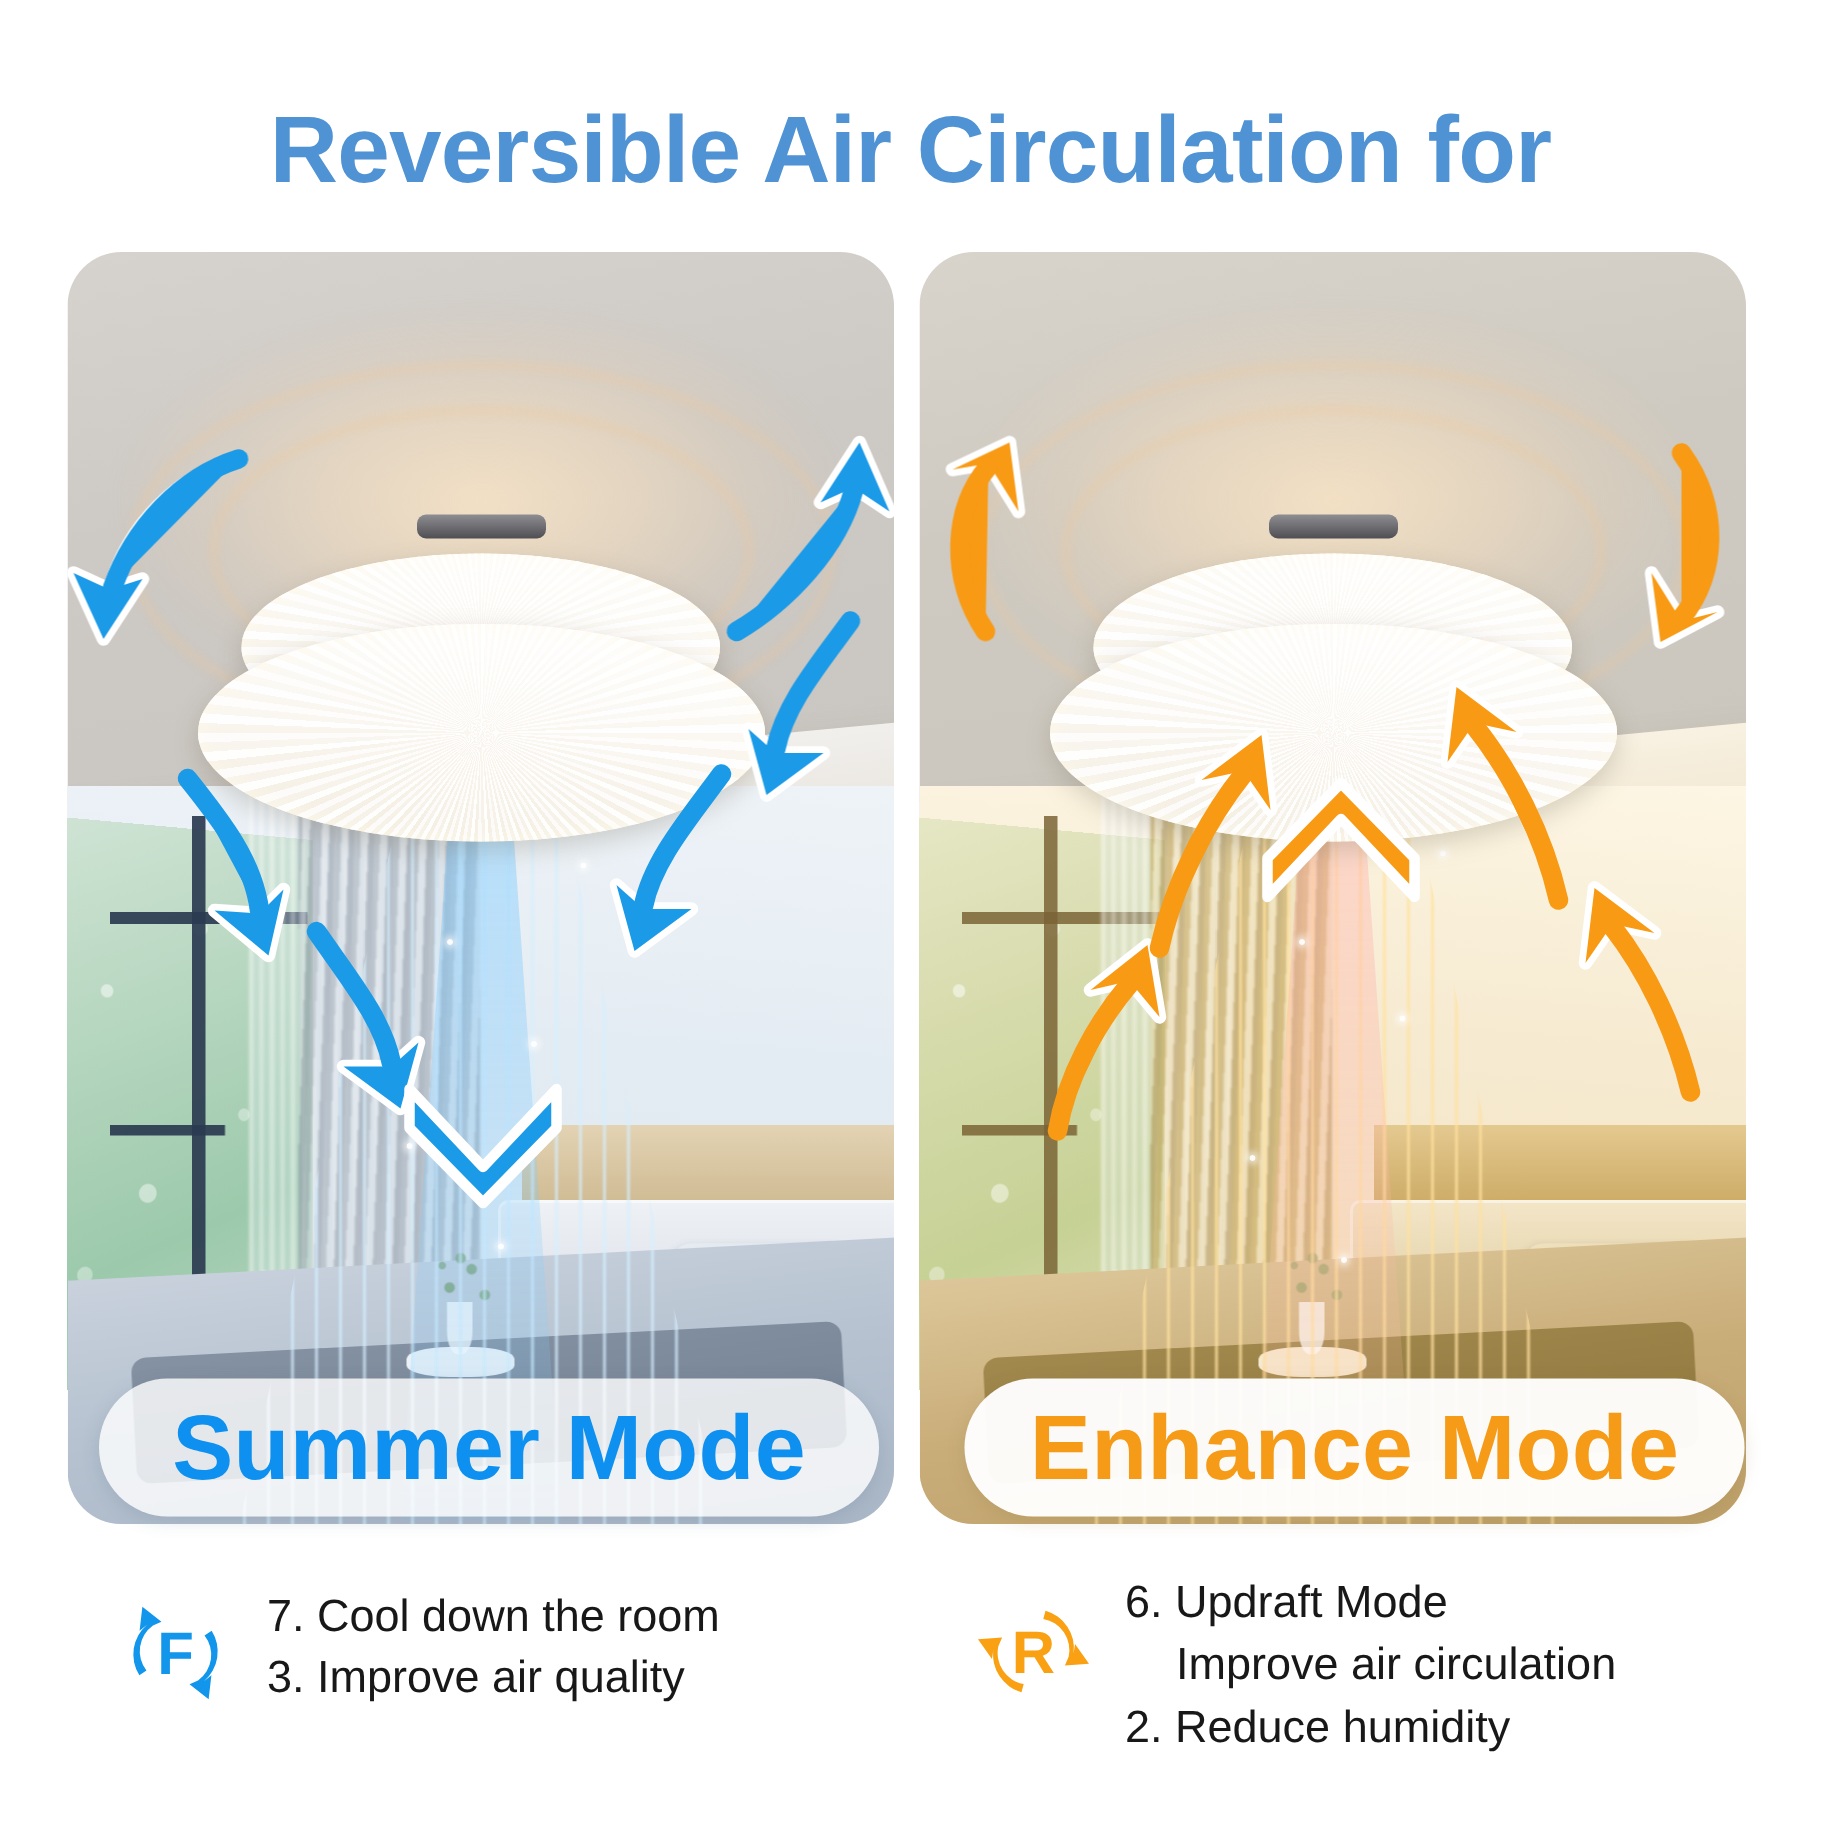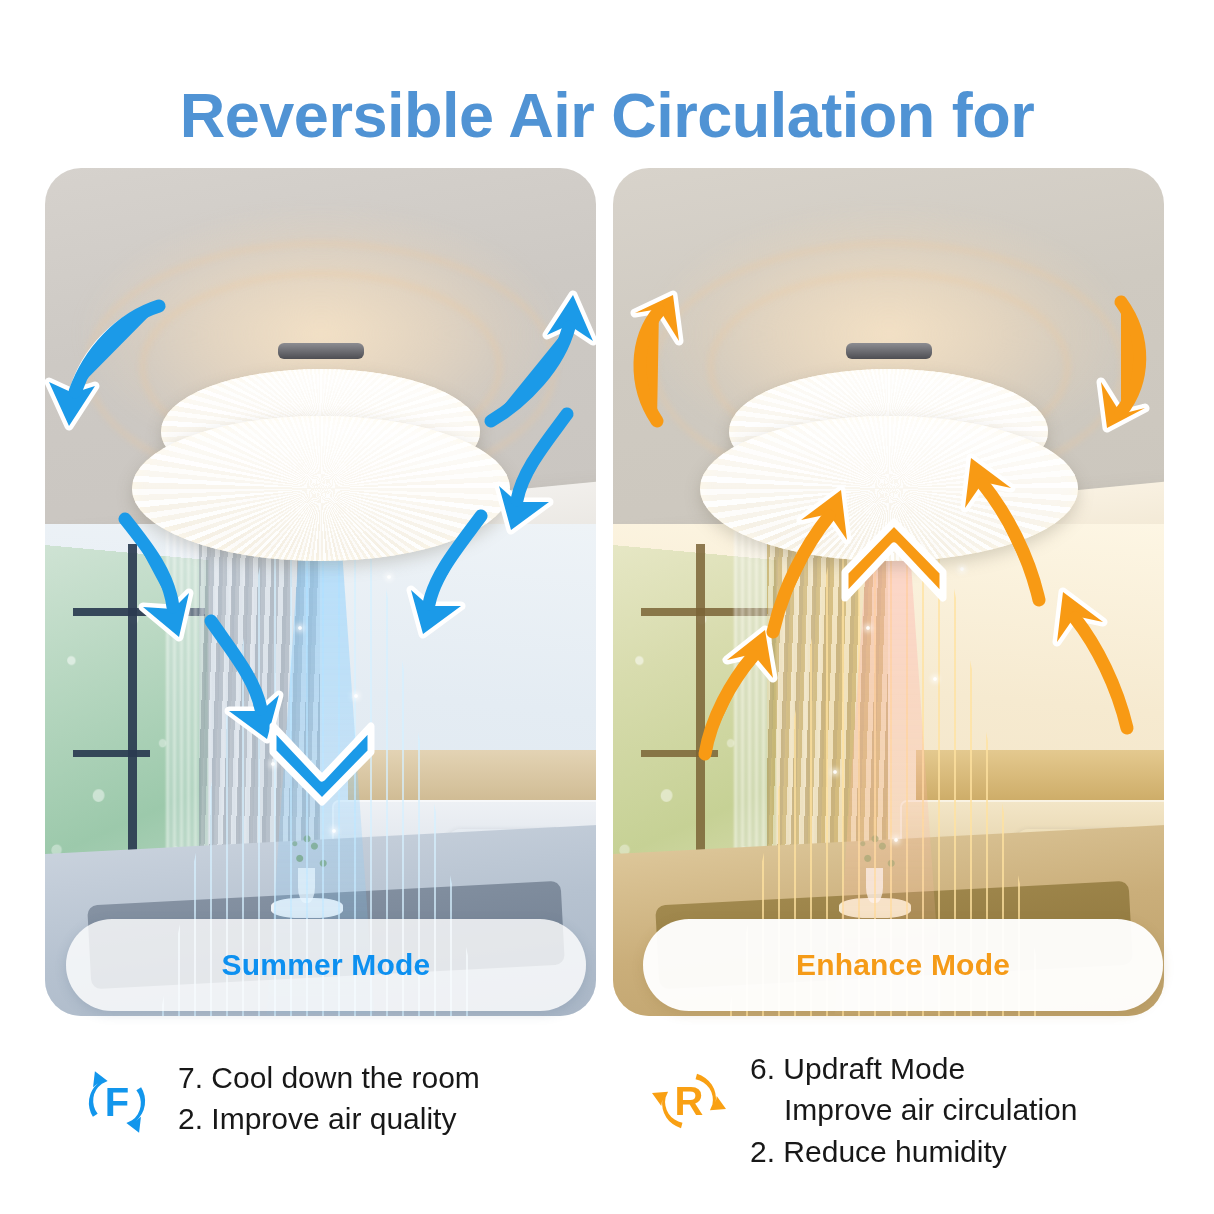--- a/index.html
+++ b/index.html
@@ -12,21 +12,20 @@
   #stage { position:relative; width:1214px; height:1214px; background:#fff; }
 
   
   .headline {
     position:absolute; left:0; top:64px; width:1214px;
     text-align:center;
     font-size:63px; font-weight:bold;
     letter-spacing:-0.5px;
     color:#5093d4;
     white-space:nowrap;
-    margin-top:15px;
   }
 
   
   .panel {
     position:absolute; top:168px; width:551px; height:848px;
     border-radius:36px; overflow:hidden;
   }
   .panel.left  { left:45px; }
   .panel.right { left:613px; }
 
@@ -271,21 +270,21 @@
   }
 
   
   .arrow { position:absolute; pointer-events:none; }
   .arrow svg { display:block; overflow:visible; }
 
   
   .mode-pill {
     position:absolute; height:92px; border-radius:46px;
     display:flex; align-items:center; justify-content:center;
-    font-size:30px; font-weight:bold; letter-spacing:.2px;
+    font-size:61px; font-weight:bold; letter-spacing:.2px;
     white-space:nowrap;
   }
   .mode-pill.summer {
     left:66px; top:919px; width:520px;
     background:rgba(255,255,255,.80);
     color:#0d90f0;
     box-shadow:0 3px 12px rgba(70,100,130,.18);
   }
   .mode-pill.winter {
     left:643px; top:919px; width:520px;
@@ -576,21 +575,21 @@
       <svg viewBox="0 0 78 78" width="78" height="78">
         <g fill="#1296ec">
           <path d="M18.5 58.5 A26 26 0 0 1 16.5 24.5 L12.5 29.5 L11 13.5 L25.5 20.5 L20.5 24.2 A21 21 0 0 0 22.5 54.5 Z" transform="rotate(12 39 39)"></path>
           <path d="M18.5 58.5 A26 26 0 0 1 16.5 24.5 L12.5 29.5 L11 13.5 L25.5 20.5 L20.5 24.2 A21 21 0 0 0 22.5 54.5 Z" transform="rotate(192 39 39)"></path>
           <text x="39" y="53" font-family="'Liberation Sans',sans-serif" font-size="40" font-weight="bold" text-anchor="middle" fill="#1296ec">F</text>
         </g>
       </svg>
     </div>
     <div class="feature-lines">
       <div>7. Cool down the room</div>
-      <div>2. Improve air quality</div>
+      <div>3. Improve air quality</div>
     </div>
   </div>
 
   <div class="feature right-col">
     <div class="cycle-icon">
       <svg viewBox="0 0 78 78" width="78" height="78">
         <g fill="#f9a013">
           <path d="M18.5 58.5 A26 26 0 0 1 16.5 24.5 L12.5 29.5 L11 13.5 L25.5 20.5 L20.5 24.2 A21 21 0 0 0 22.5 54.5 Z" transform="rotate(-30 39 39)"></path>
           <path d="M18.5 58.5 A26 26 0 0 1 16.5 24.5 L12.5 29.5 L11 13.5 L25.5 20.5 L20.5 24.2 A21 21 0 0 0 22.5 54.5 Z" transform="rotate(150 39 39)"></path>
           <text x="39" y="53" font-family="'Liberation Sans',sans-serif" font-size="40" font-weight="bold" text-anchor="middle" fill="#f9a013">R</text>

